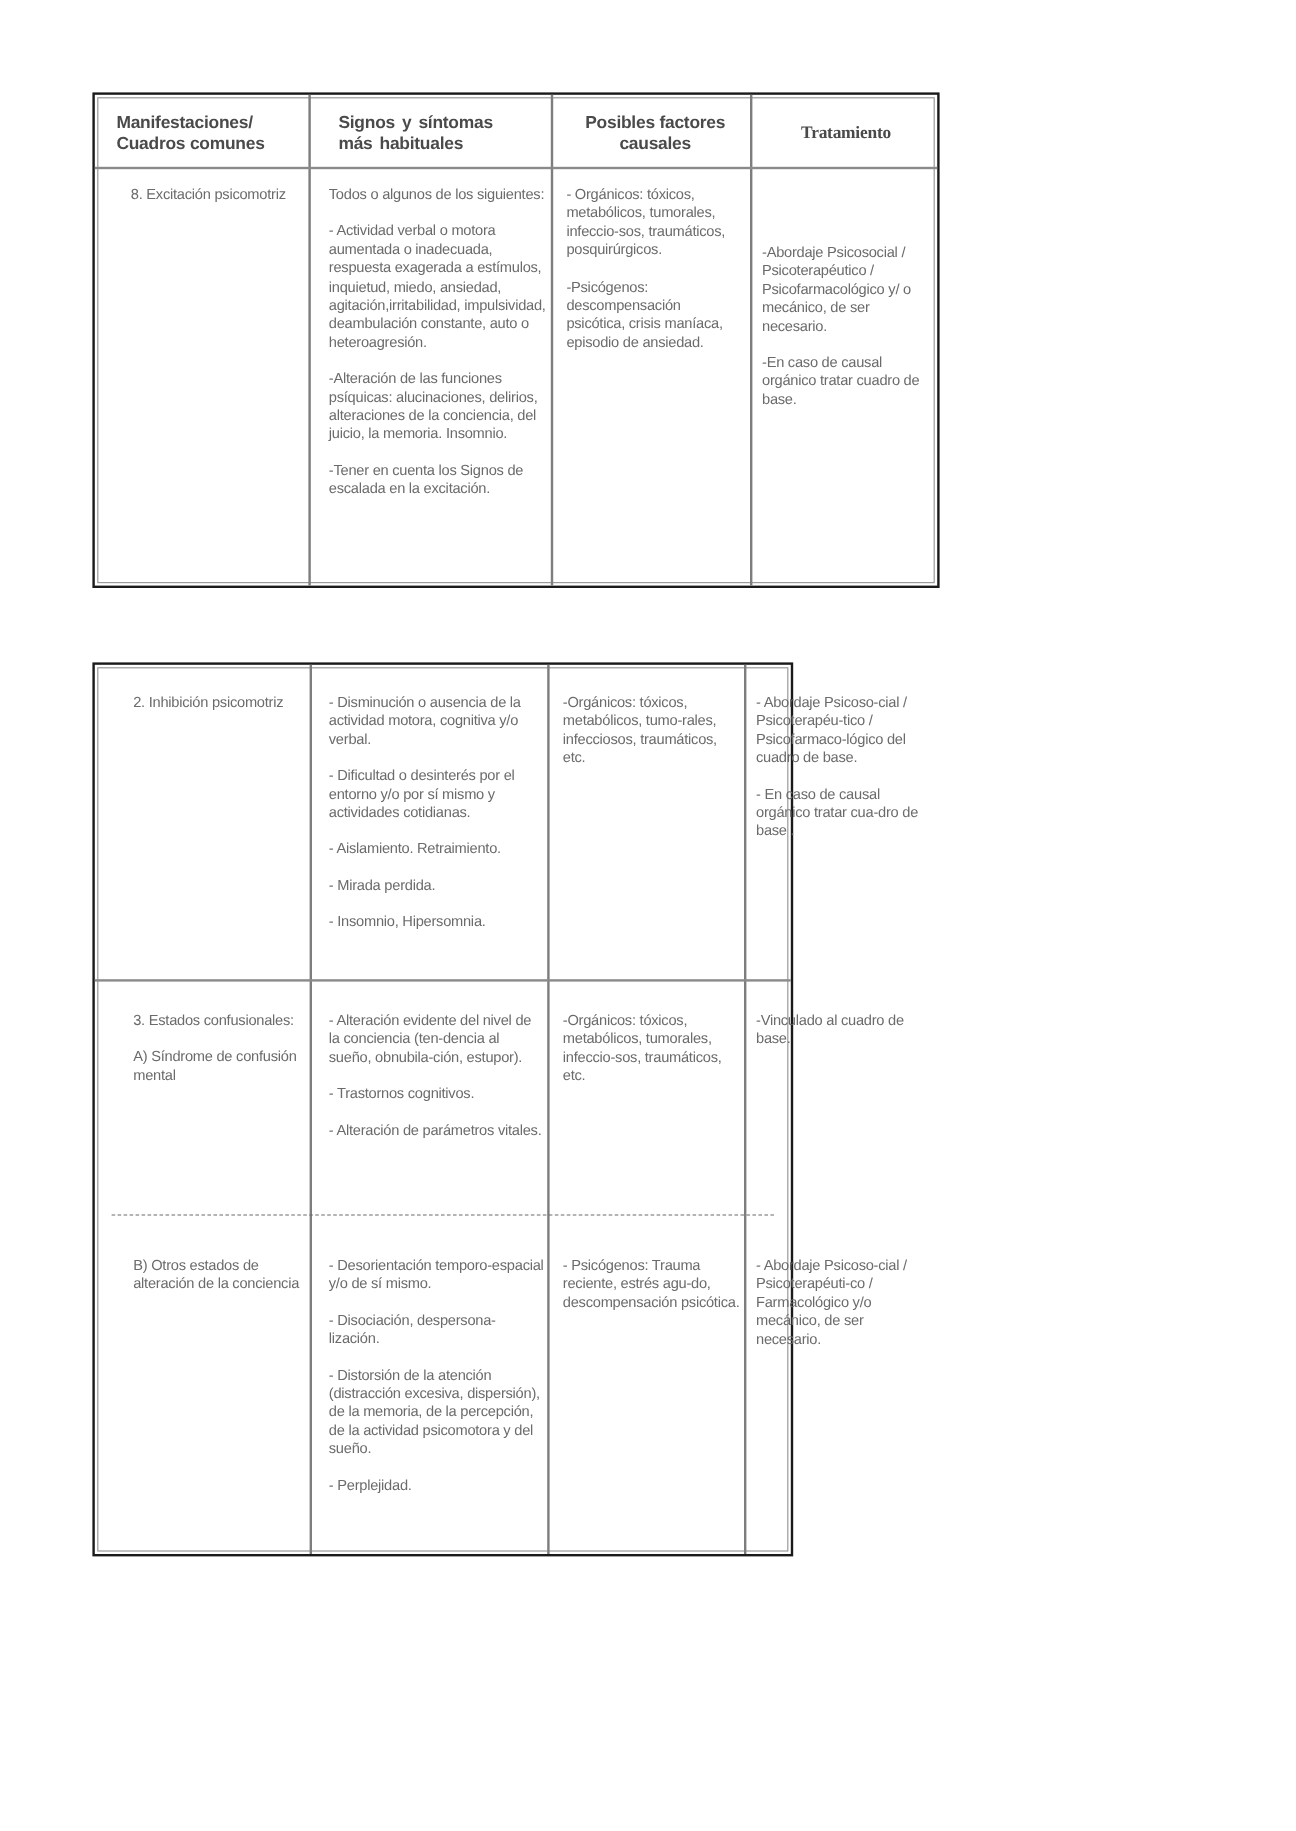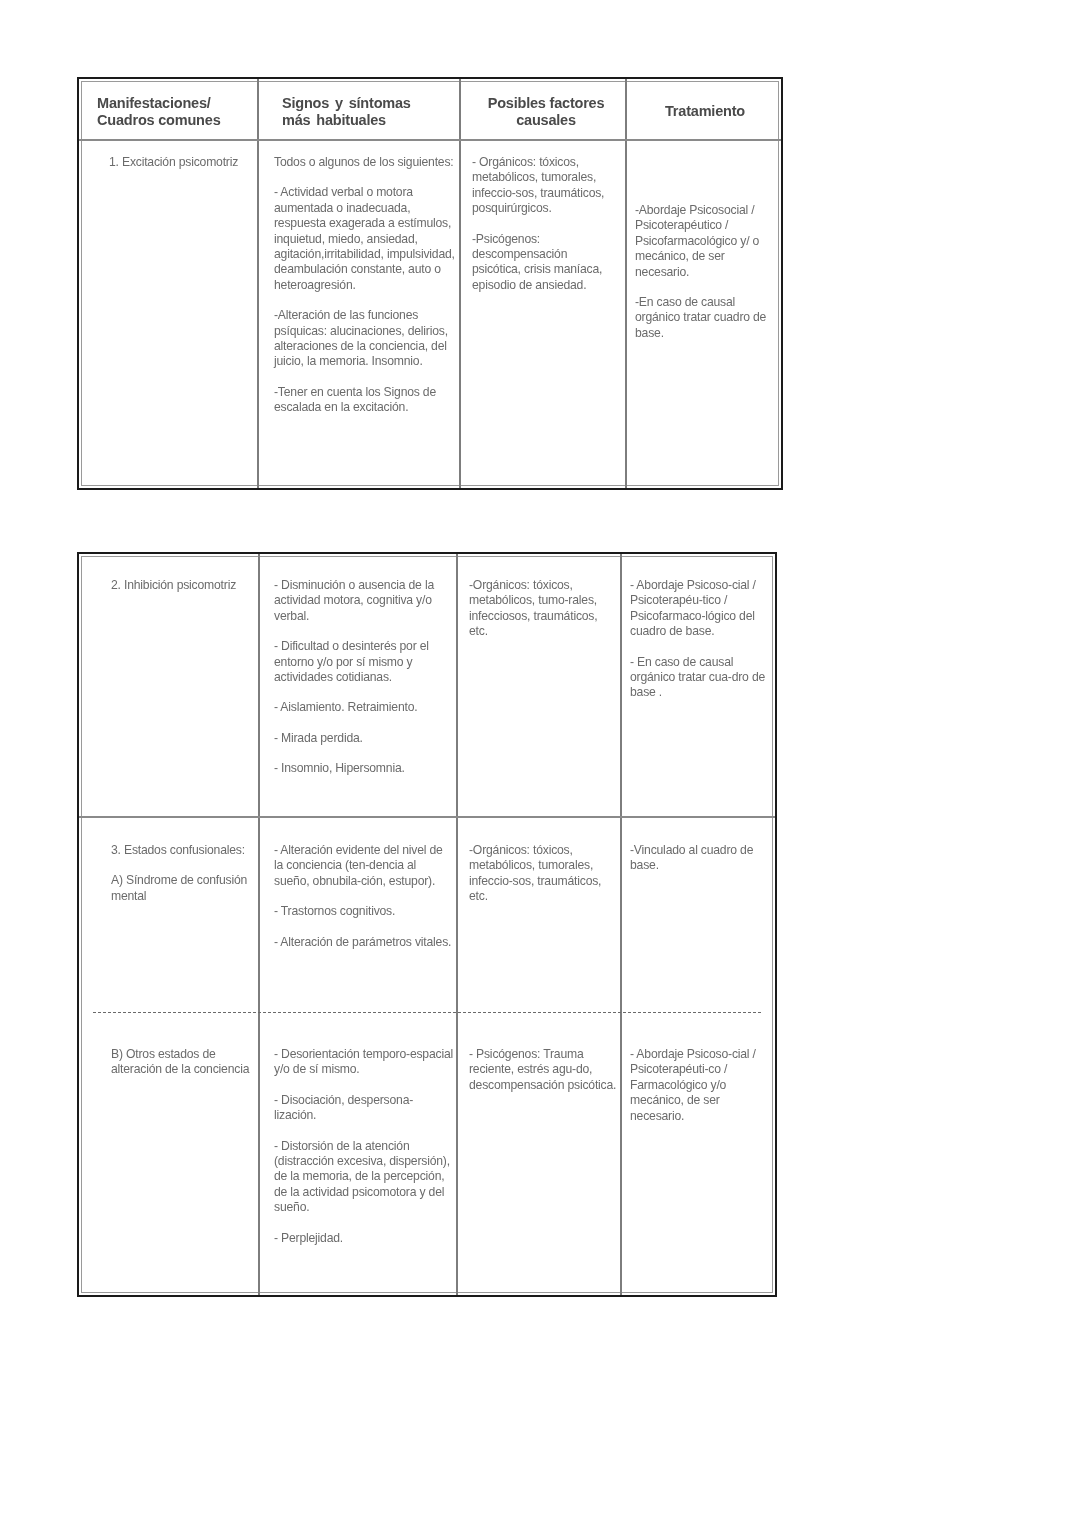--- a/index.html
+++ b/index.html
@@ -73,42 +73,42 @@
 
   <div class="col-line" style="left:178px;"></div>
   <div class="col-line" style="left:380px;"></div>
   <div class="col-line" style="left:546px;"></div>
 
   <div class="row-line" style="top:60px;"></div>
 
   <div class="hdr" style="left:18px; top:16px; width:150px;">Manifestaciones/ Cuadros comunes</div>
   <div class="hdr" style="left:203px; top:16px; width:160px; word-spacing:2px;">Signos  y  síntomas más habituales</div>
   <div class="hdr" style="left:397px; top:16px; width:140px;text-align:center;">Posibles factores causales</div>
-  <div class="hdr" style="left:548px; top:24px; width:156px; text-align:center;">Tratamiento</div>
+  <div class="hdr" style="left:548px; top:24px; width:156px; text-align:center;font-family:Liberation Serif, serif;">Tratamiento</div>
 
   <div class="cell" style="left:30px; top:76px; width:130px;">
-    <p>1. Excitación psicomotriz</p>
+    <p>8. Excitación psicomotriz</p>
   </div>
   <div class="cell" style="left:195px; top:76px; width:182px;">
     <p>Todos o algunos de los siguientes:</p>
     <p>- Actividad verbal o motora aumentada o inadecuada, respuesta exagerada a estímulos, inquietud, miedo, ansiedad, agitación,irritabilidad, impulsividad, deambulación constante, auto o heteroagresión.</p>
     <p>-Alteración de las funciones psíquicas: alucinaciones, delirios, alteraciones de la conciencia, del juicio, la memoria. Insomnio.</p>
     <p>-Tener en cuenta los Signos de escalada en la excitación.</p>
   </div>
   <div class="cell" style="left:393px; top:76px; width:146px;">
     <p>- Orgánicos: tóxicos, metabólicos, tumorales, infeccio-sos, traumáticos, posquirúrgicos.</p>
     <p>-Psicógenos: descompensación psicótica, crisis maníaca, episodio de ansiedad.</p>
   </div>
   <div class="cell" style="left:556px; top:76px; width:142px;margin-top:48px;">
     <p>-Abordaje Psicosocial / Psicoterapéutico / Psicofarmacológico y/ o mecánico, de ser necesario.</p>
     <p>-En caso de causal orgánico tratar cuadro de base.</p>
   </div>
 </div>
 
-<div class="tbl" style="left:77px; top:552px; width:700px; height:745px;">
+<div class="tbl" style="left:77px; top:552px; width:584px; height:745px;">
   <div class="tbl-inner"></div>
 
   <div class="col-line" style="left:179px;"></div>
   <div class="col-line" style="left:377px;"></div>
   <div class="col-line" style="left:541px;"></div>
 
   <div class="row-line" style="top:262px;"></div>
 
   <div class="row-dashed" style="left:14px; right:14px; top:458px;"></div>
 

